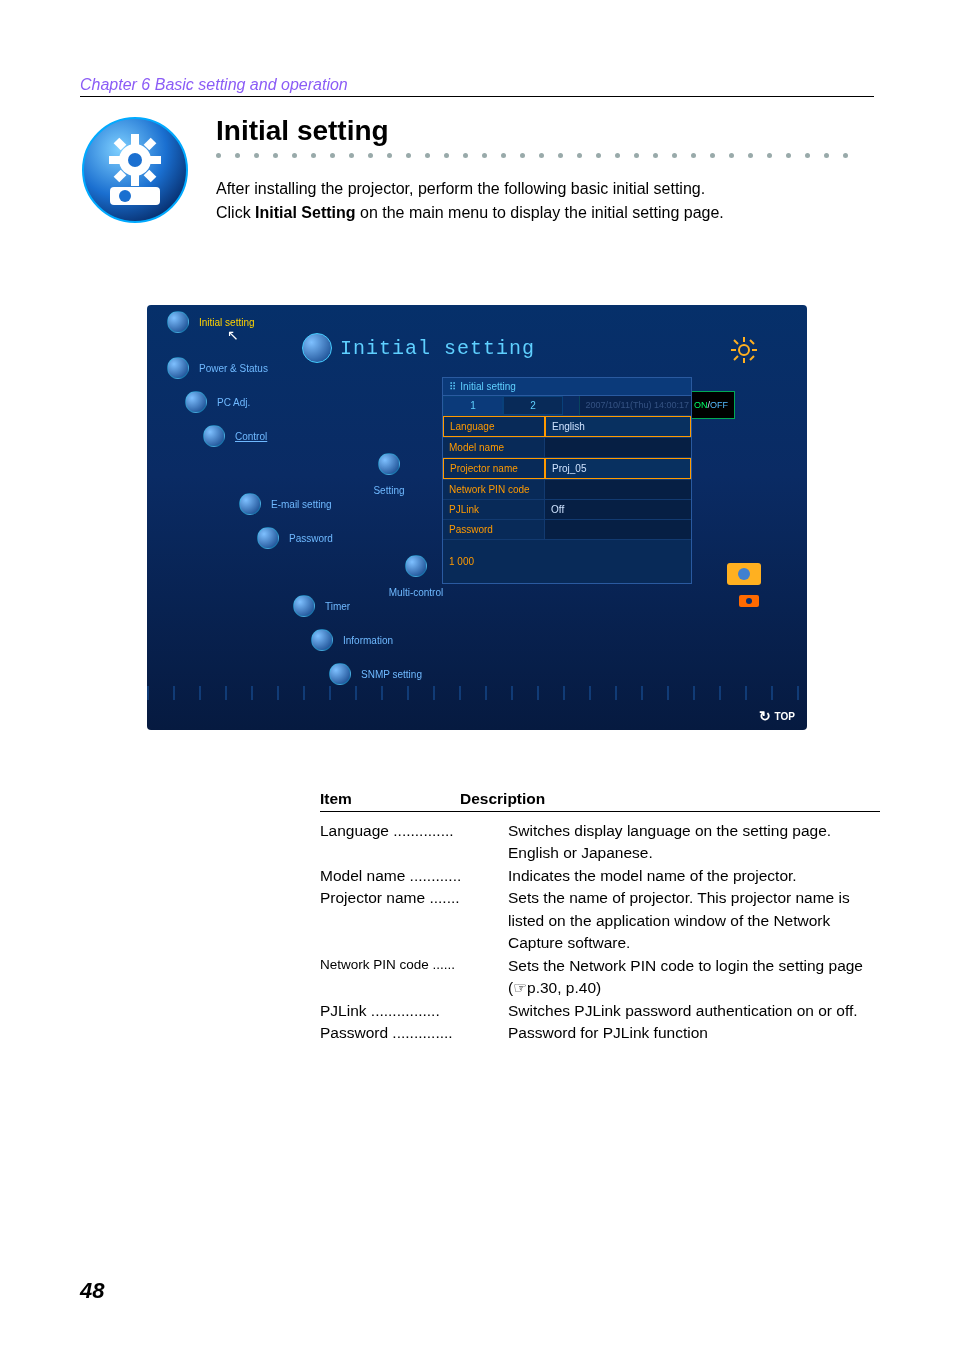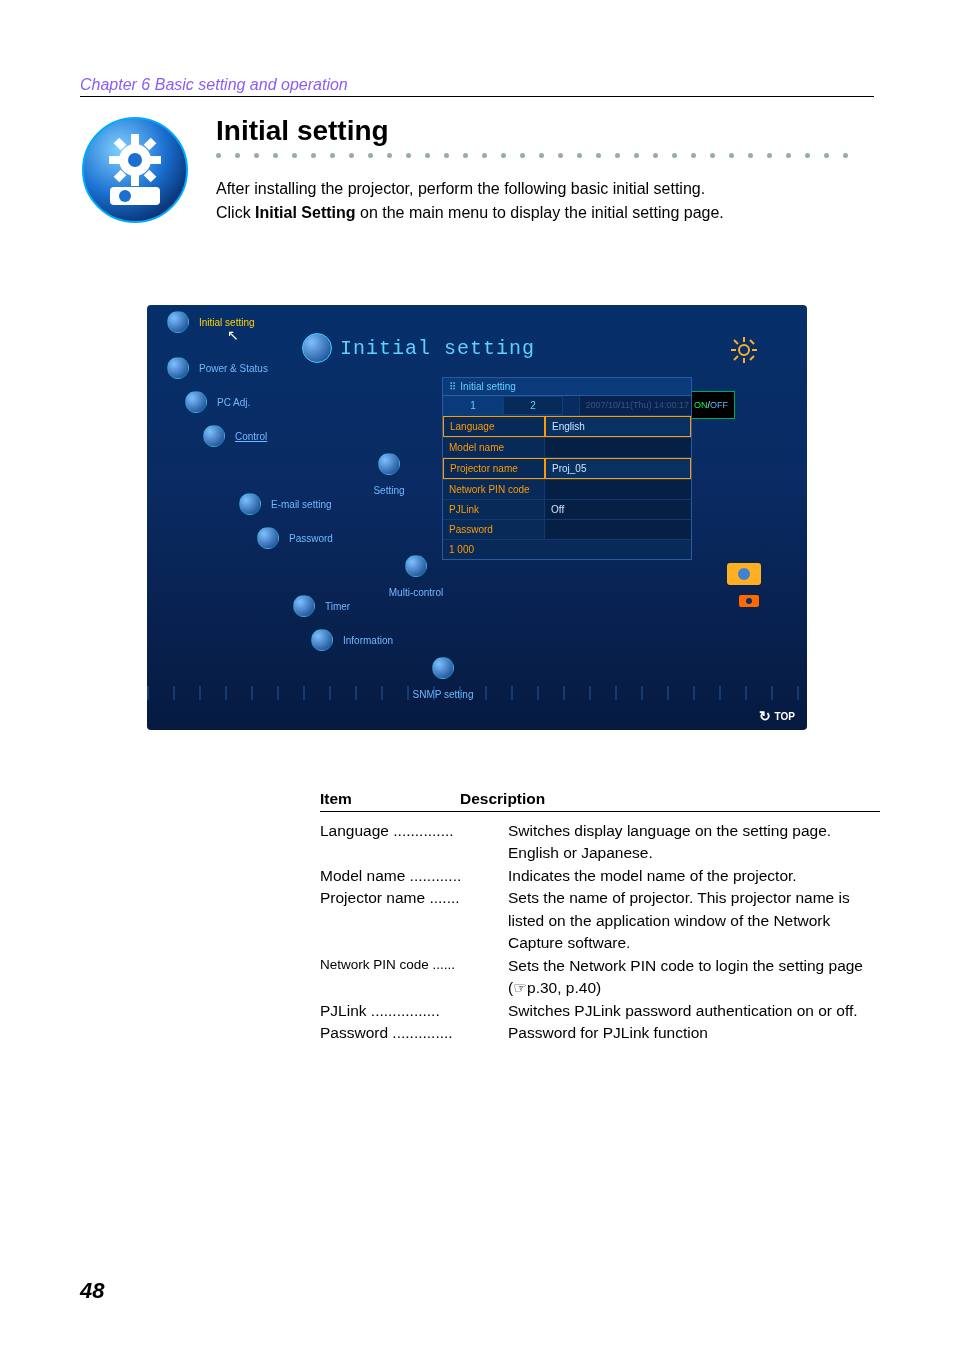--- a/index.html
+++ b/index.html
@@ -24,21 +24,21 @@
   .ss-menu-item .mic { width:22px; height:22px; border-radius:50%; background:radial-gradient(circle at 30% 30%, #7ec0ff, #0a3a80); border:1px solid #0ff3; flex:0 0 22px; }
   .ss-menu .lvl1 { margin-left:10px; }
   .ss-menu .lvl2 { margin-left:28px; }
   .ss-menu .lvl3 { margin-left:46px;text-decoration:underline; }
   .ss-menu .lvl4 { margin-left:64px;flex-direction:column; }
   .ss-menu .lvl5 { margin-left:82px; }
   .ss-menu .lvl6 { margin-left:100px; }
   .ss-menu .lvl7 { margin-left:118px;flex-direction:column; }
   .ss-menu .lvl8 { margin-left:136px; }
   .ss-menu .lvl9 { margin-left:154px; }
-  .ss-menu .lvl10 { margin-left:172px;flex-direction:column; }
+  .ss-menu .lvl10 { margin-left:172px; }
   .cursor { position:absolute; left:80px; top:22px; color:#fff; font-size:14px; }
 
   .ss-title-badge { position:absolute; left:155px; top:28px; display:flex; align-items:center; gap:8px; }
   .ss-title-badge .tic { width:30px; height:30px; border-radius:50%; background:radial-gradient(circle at 30% 30%, #7ec0ff, #0a3a80); border:1px solid #4cf; }
   .ss-title-badge .ttxt { font-family: "Courier New", monospace; font-size:20px; color:#5fd0ff; letter-spacing:1px; }
 
   .ss-datetime { position:absolute; right:72px; top:50px; background:#000; border:1px solid #0a5; padding:8px 6px; font-size:9px;margin-top:36px; }
   .ss-datetime .on { color:#0f6; }
   .ss-datetime .off { color:#5bf; }
   .ss-sun { position:absolute; right:48px; top:30px; width:30px; height:30px; }
@@ -47,21 +47,21 @@
   .ss-panel-head { background:#0b3a7a; color:#5fd0ff; padding:3px 6px; border-bottom:1px solid #2a5aa0; display:flex; align-items:center; gap:4px; }
   .ss-tabs { display:flex; }
   .ss-tab { width:60px; text-align:center; padding:3px 0; border:1px solid #09407a; background:#082a58; color:#5fd0ff; }
   .ss-tab:first-child { background:#0b3a7a; }
   .ss-rows { }
   .ss-row { display:flex; border-top:1px solid #123a70; }
   .ss-row .k { width:102px; padding:4px 6px; color:#ff9a00; background:#082a58; border-right:1px solid #123a70; }
   .ss-row .v { flex:1; padding:4px 6px; color:#cfe3ff; background:#061f44; }
   .ss-row.sel .k { border:1px solid #ff9a00; }
   .ss-row.sel .v { border:1px solid #ff9a00; background:#083060; }
-  .ss-foot { padding:4px 6px; color:#ff9a00; background:#082a58; border-top:1px solid #123a70; }
+  .ss-foot { padding:16px 6px; color:#ff9a00; background:#082a58; border-top:1px solid #123a70; }
 
   .ss-deco-right { position:absolute; right:30px; top:250px; width:60px; height:60px; }
   .ss-ruler { position:absolute; left:0; right:0; bottom:30px; height:14px;
     background: repeating-linear-gradient(90deg, #1a5aa8 0 2px, transparent 2px 26px); opacity:.5; }
   .ss-top { position:absolute; right:12px; bottom:6px; color:#fff; font-size:10px; font-weight:bold; display:flex; align-items:center; gap:4px;}
   .ss-top::before { content:"↻"; font-size:14px; }
 
   .table-block { margin: 60px 0 0 240px; width: 560px; font-size:15.5px; }
   .thead { display:flex; border-bottom:1px solid #000; padding-bottom:3px; margin-bottom:8px; font-weight:bold;align-items:center; }
   .thead .c1 { width:140px; }

